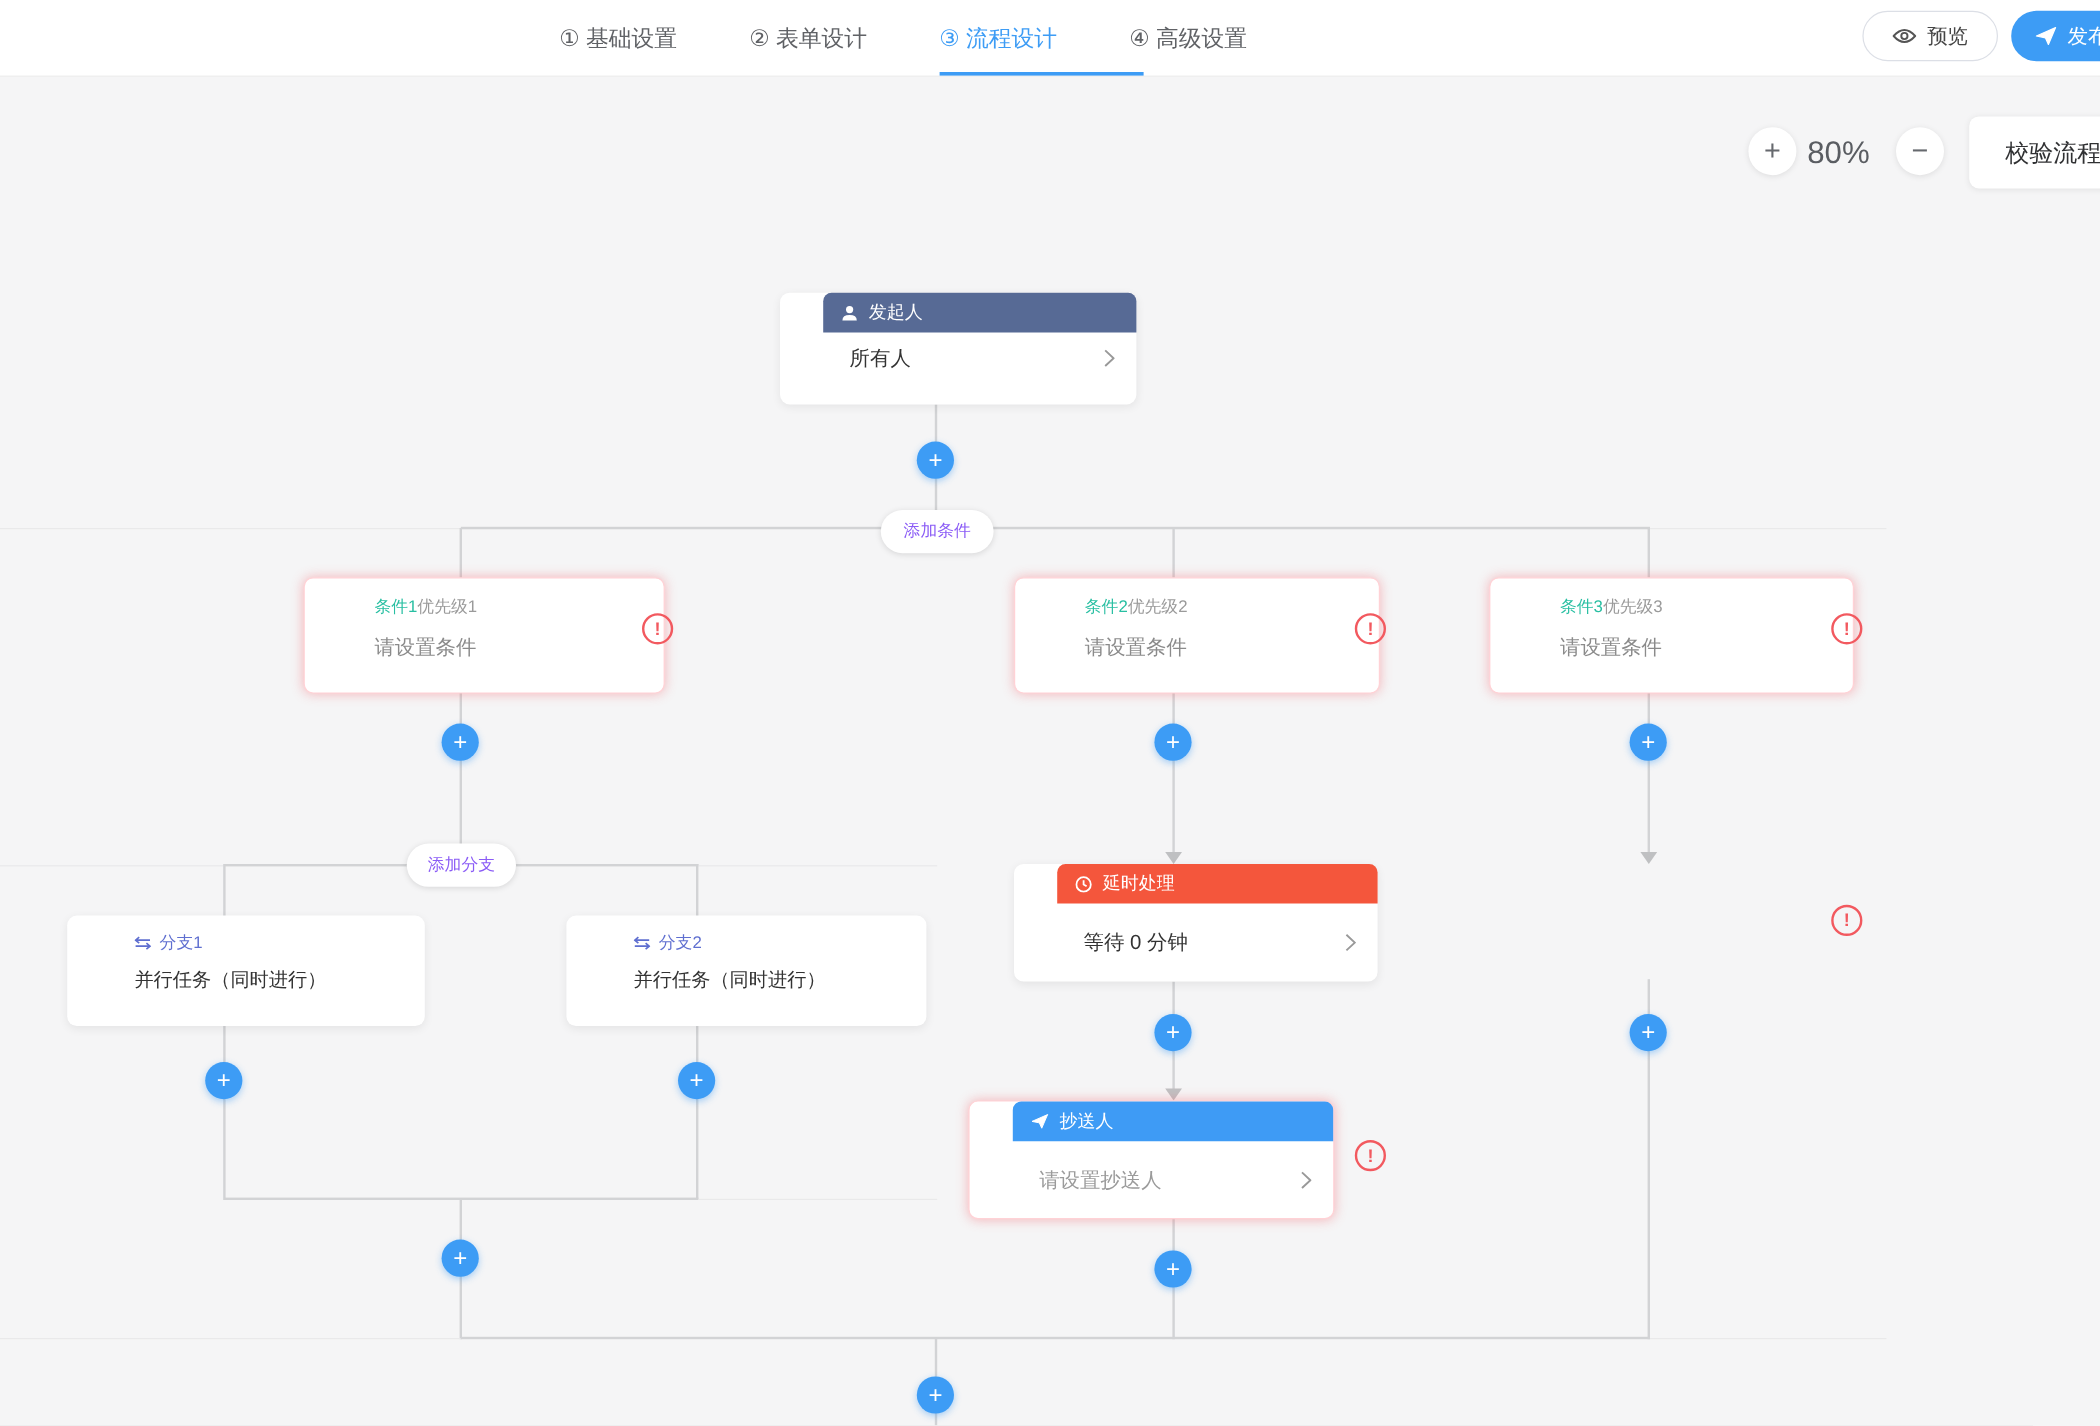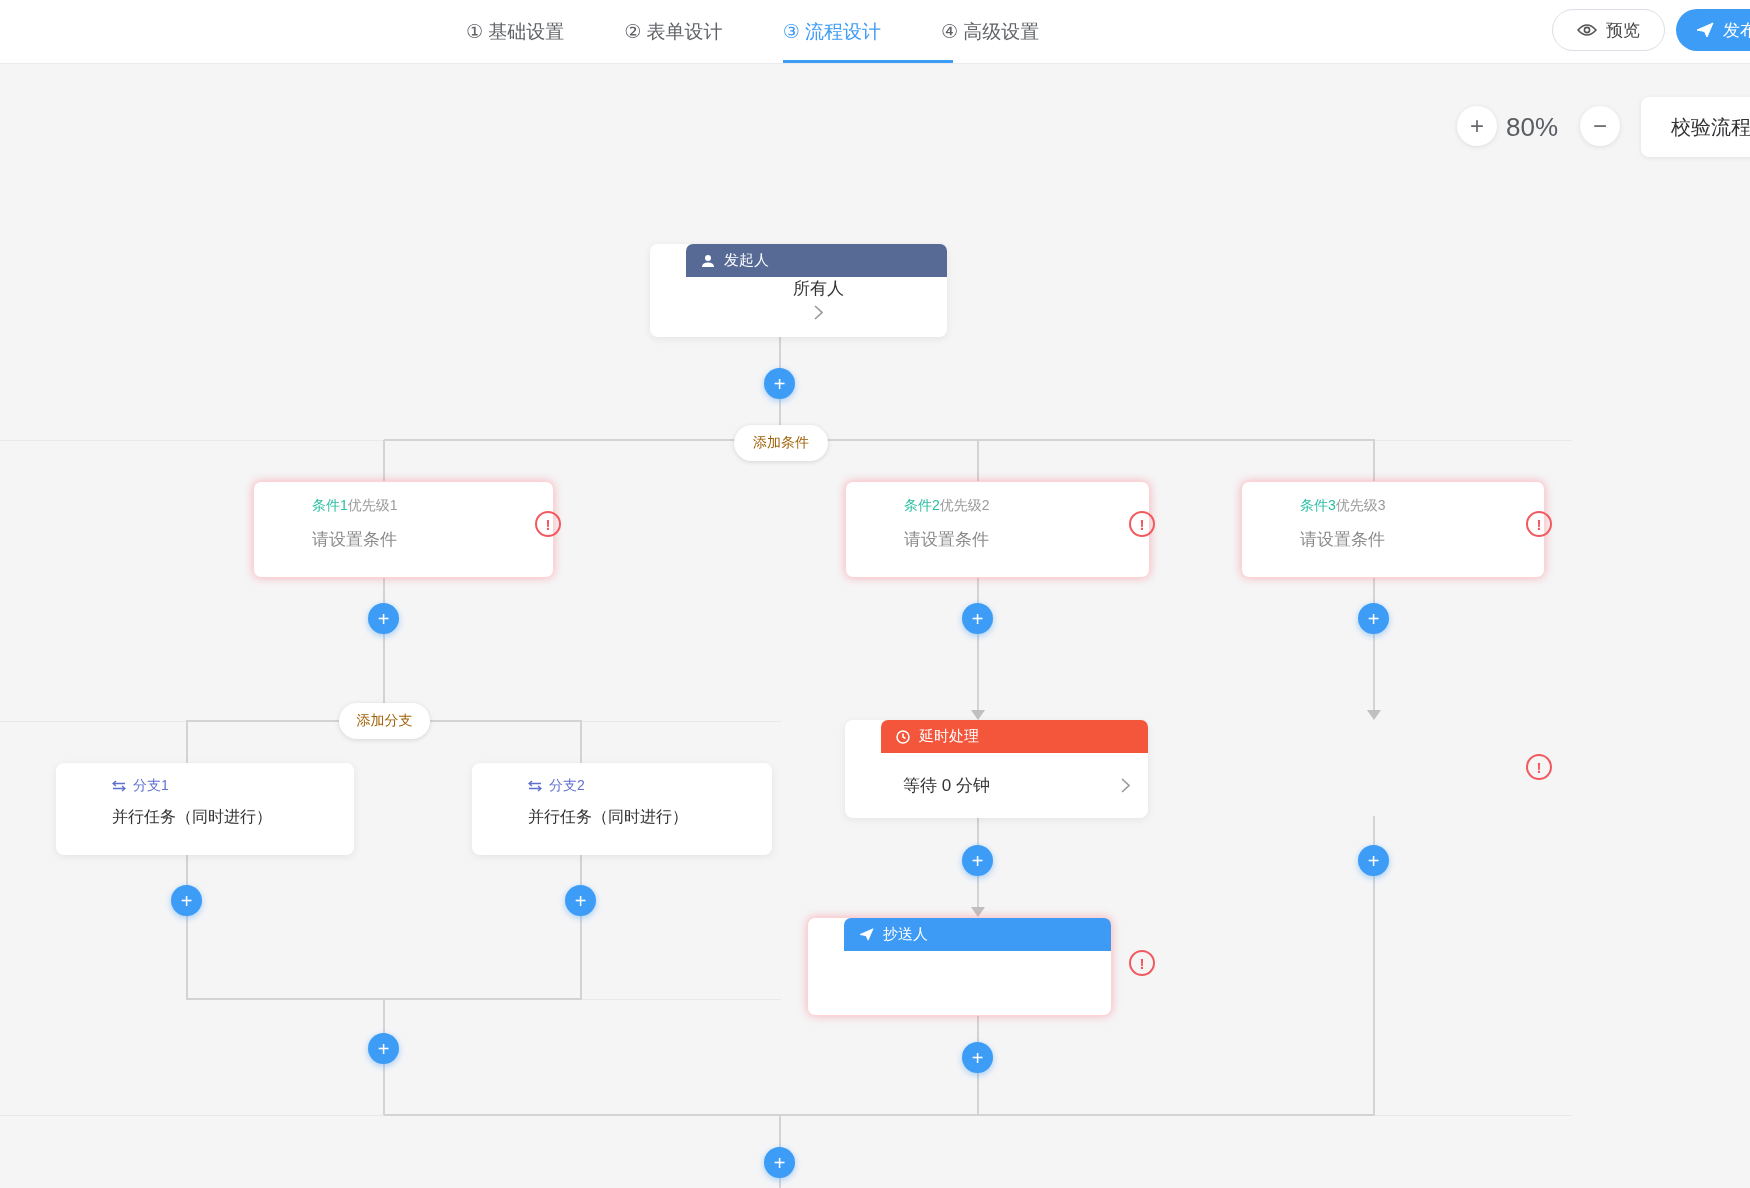--- a/index.html
+++ b/index.html
@@ -53,21 +53,21 @@
   .cond-val{margin:13px 22px 0;font-size:17px;color:#8b8b8b;}
   .branch-top{display:flex;align-items:center;gap:7px;margin:14px 20px 0;font-size:14px;color:#5f6fd0;}
   .branch-val{margin:12px 20px 0;font-size:16px;color:#333;}
 
   
   .plus-btn{position:absolute;width:31px;height:31px;border-radius:50%;background:#3d9cf5;
             color:#fff;display:flex;align-items:center;justify-content:center;font-size:20px;
             line-height:1;box-shadow:0 2px 6px rgba(61,156,245,.45);z-index:3;cursor:pointer;}
   .flow-pill{position:absolute;background:#fff;border-radius:18px;
              box-shadow:0 1px 5px rgba(0,0,0,.13);display:flex;align-items:center;
-             justify-content:center;font-size:14px;color:#a16207;z-index:3;cursor:pointer;}
+             justify-content:center;font-size:14px;color:#8b5cf6;z-index:3;cursor:pointer;}
   .warn{position:absolute;width:26px;height:26px;border-radius:50%;border:2px solid #f2595f;
         color:#f2595f;display:flex;align-items:center;justify-content:center;
         font-size:15px;font-weight:bold;z-index:2;box-sizing:border-box;}
   .icon{display:inline-flex;align-items:center;justify-content:center;}
 </style>
 </head>
 <body>
 
 <div class="screen">
 
@@ -141,21 +141,21 @@
   <div class="node" style="left:650px;top:244px;width:261px;height:93px;">
     <div class="node-header hdr-slate">
       <span class="icon">
         <svg width="14" height="14" viewBox="0 0 14 14">
             <circle cx="7" cy="4" r="3" fill="#fff"></circle>
             <path d="M1 13 Q1 8.5 7 8.5 Q13 8.5 13 13 Z" fill="#fff"></path>
           </svg>
       </span>
       <span>发起人</span>
     </div>
-    <div class="node-body" style="height:43px;flex-direction:column;">
+    <div class="node-body" style="height:43px;">
       <span>所有人</span>
       <span class="icon">
         <svg width="9" height="15" viewBox="0 0 9 15">
             <polyline points="1,1 8,7.5 1,14" fill="none" stroke="#999" stroke-width="1.6"></polyline>
           </svg>
       </span>
     </div>
   </div>
 
   <div class="plus-btn" style="left:764px;top:368px;">+</div>
@@ -249,19 +249,27 @@
 
   <div class="node error" style="left:807px;top:917px;width:267px;height:97px;">
     <div class="node-header hdr-blue">
       <span class="icon">
         <svg width="15" height="13" viewBox="0 0 18 16">
             <path d="M1 8 L17 1 L11 15 L8.5 9.5 Z M8.5 9.5 L17 1" fill="#fff" stroke="#fff" stroke-width="1" stroke-linejoin="round"></path>
           </svg>
       </span>
       <span>抄送人</span>
     </div>
+    <div class="node-body" style="height:64px;">
+      <span class="placeholder">请设置抄送人</span>
+      <span class="icon">
+        <svg width="9" height="15" viewBox="0 0 9 15">
+            <polyline points="1,1 8,7.5 1,14" fill="none" stroke="#999" stroke-width="1.6"></polyline>
+          </svg>
+      </span>
+    </div>
   </div>
   <div class="warn" style="left:1129px;top:950px;">!</div>
 
   <div class="plus-btn" style="left:962px;top:1042px;">+</div>
   <div class="plus-btn" style="left:764px;top:1147px;">+</div>
 
 </div>
 
 </body></html>

